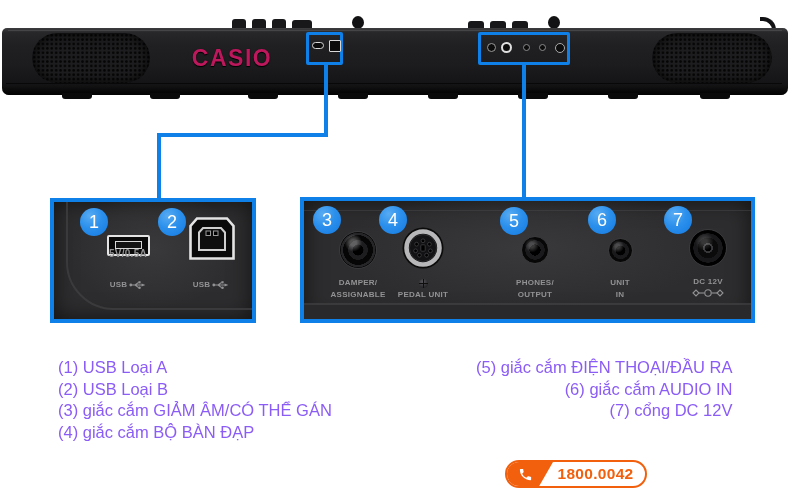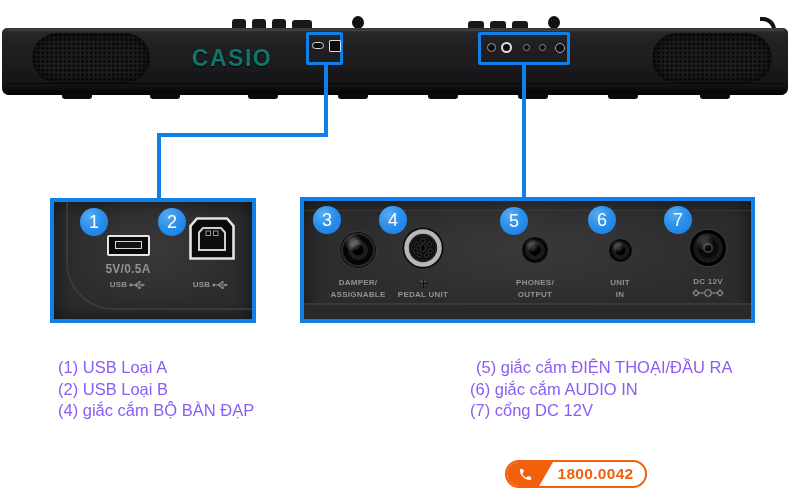--- a/index.html
+++ b/index.html
@@ -18,21 +18,21 @@
            border-radius:5px 5px 7px 7px;}
   .kb-body::before{content:"";position:absolute;left:6px;right:6px;top:2px;height:1px;background:#55555a;opacity:.55;}
   .kb-body::after{content:"";position:absolute;left:0;right:0;bottom:0;height:9px;
            background:linear-gradient(180deg,rgba(0,0,0,0),rgba(0,0,0,.85));border-radius:0 0 7px 7px;}
   .kb-seam{position:absolute;left:6px;width:776px;top:83px;height:1px;background:#000;opacity:.6;z-index:3;}
   .foot{position:absolute;top:93px;height:6px;width:30px;background:#0a0a0b;border-radius:0 0 3px 3px;z-index:3;}
   .grille{position:absolute;top:33px;height:50px;border-radius:25px;z-index:3;background-color:#1d1d1f;
           background-image:radial-gradient(circle,#060606 1.15px,transparent 1.35px);background-size:4.4px 4.4px;
           box-shadow:inset 0 0 12px rgba(0,0,0,.9);}
   .logo{position:absolute;left:180px;top:45px;width:104px;z-index:3;text-align:center;
-        font-size:23px;font-weight:bold;letter-spacing:1.5px;color:#0f766e;
+        font-size:23px;font-weight:bold;letter-spacing:1.5px;color:#be185d;
         text-shadow:0 1px 1px #000, 0 0 1px #00000088;}
 
   
   .hl-box{position:absolute;border:3px solid var(--blue);border-radius:2px;z-index:4;}
   .mini{position:absolute;z-index:4;background:#0c0c0c;}
   .mini.ring{border-radius:50%;}
 
   
   .cline{position:absolute;background:var(--blue);z-index:4;}
 
@@ -149,21 +149,21 @@
     <div class="tab"></div>
   </div>
 
   <svg width="46" height="43" viewBox="0 0 46 43" style="position:absolute;left:189px;top:217px;z-index:5;">
     <path d="M8,1.5 L38,1.5 L44.5,9 L44.5,41.5 L1.5,41.5 L1.5,9 Z" fill="#0a0a0a" stroke="#e4e4e4" stroke-width="2.6"></path>
     <path d="M14,11 L32,11 L36,15.5 L36,33 L10,33 L10,15.5 Z" fill="#0e0e0e" stroke="#cfcfcf" stroke-width="2"></path>
     <rect x="17" y="14" width="4.5" height="4.5" fill="#000" stroke="#9a9a9a" stroke-width="1"></rect>
     <rect x="24.5" y="14" width="4.5" height="4.5" fill="#000" stroke="#9a9a9a" stroke-width="1"></rect>
   </svg>
 
-  <div class="plabel" style="left:98px;top:264px;width:60px;font-size:12px;">5V/0.5A</div>
+  <div class="plabel" style="left:98px;top:248px;width:60px;font-size:10px;">5V/0.5A</div>
   <div class="plabel usbrow" style="left:98px;top:279px;width:60px;">
     <span>USB</span>
     <svg width="17" height="10" viewBox="0 0 17 10">
       <circle cx="1.8" cy="5" r="1.4" fill="#929294"></circle>
       <path d="M2.5,5 H12.8 M6,5 L9.6,2.4 M6,5 L9.6,7.6" stroke="#929294" stroke-width="1.1" fill="none"></path>
       <rect x="9.4" y="1.2" width="2.2" height="2.2" fill="#929294"></rect>
       <circle cx="10.5" cy="7.8" r="1.3" fill="#929294"></circle>
       <path d="M12.5,3.4 L16.4,5 L12.5,6.6 Z" fill="#929294"></path>
     </svg>
   </div>
@@ -230,23 +230,24 @@
     <path d="M2,5 L5,2 L8,5 L5,8 Z" fill="none" stroke="#929294" stroke-width="1.1"></path>
     <line x1="8" y1="5" x2="13.5" y2="5" stroke="#929294" stroke-width="1.1"></line>
     <circle cx="17" cy="5" r="3.2" fill="none" stroke="#929294" stroke-width="1.1"></circle>
     <line x1="20.5" y1="5" x2="26" y2="5" stroke="#929294" stroke-width="1.1"></line>
     <path d="M26,5 L29,2 L32,5 L29,8 Z" fill="none" stroke="#929294" stroke-width="1.1"></path>
   </svg>
 
   <div class="legend" style="left:58px;top:357px;">
     <div>(1) USB Loại A</div>
     <div>(2) USB Loại B</div>
+    <div>(3) giắc cắm GIẢM ÂM/CÓ THỂ GÁN</div>
     <div>(4) giắc cắm BỘ BÀN ĐẠP</div>
   </div>
-  <div class="legend" style="left:470px;top:357px;">
+  <div class="legend" style="left:470px;top:357px;text-align:right;">
     <div class="indent">(5) giắc cắm ĐIỆN THOẠI/ĐẦU RA</div>
     <div>(6) giắc cắm AUDIO IN</div>
     <div>(7) cổng DC 12V</div>
   </div>
 
   <div class="pill" style="left:505px;width:142px;">
     <div class="head">
       <svg width="15" height="15" viewBox="0 0 24 24">
         <path fill="#fff" d="M6.62 10.79c1.44 2.83 3.76 5.14 6.59 6.59l2.2-2.21c.27-.27.67-.36 1.02-.24 1.12.37 2.33.57 3.57.57.55 0 1 .45 1 1V20c0 .55-.45 1-1 1-9.39 0-17-7.61-17-17 0-.55.45-1 1-1h3.5c.55 0 1 .45 1 1 0 1.25.2 2.45.57 3.57.11.35.03.74-.25 1.02l-2.2 2.2z"></path>
       </svg>

